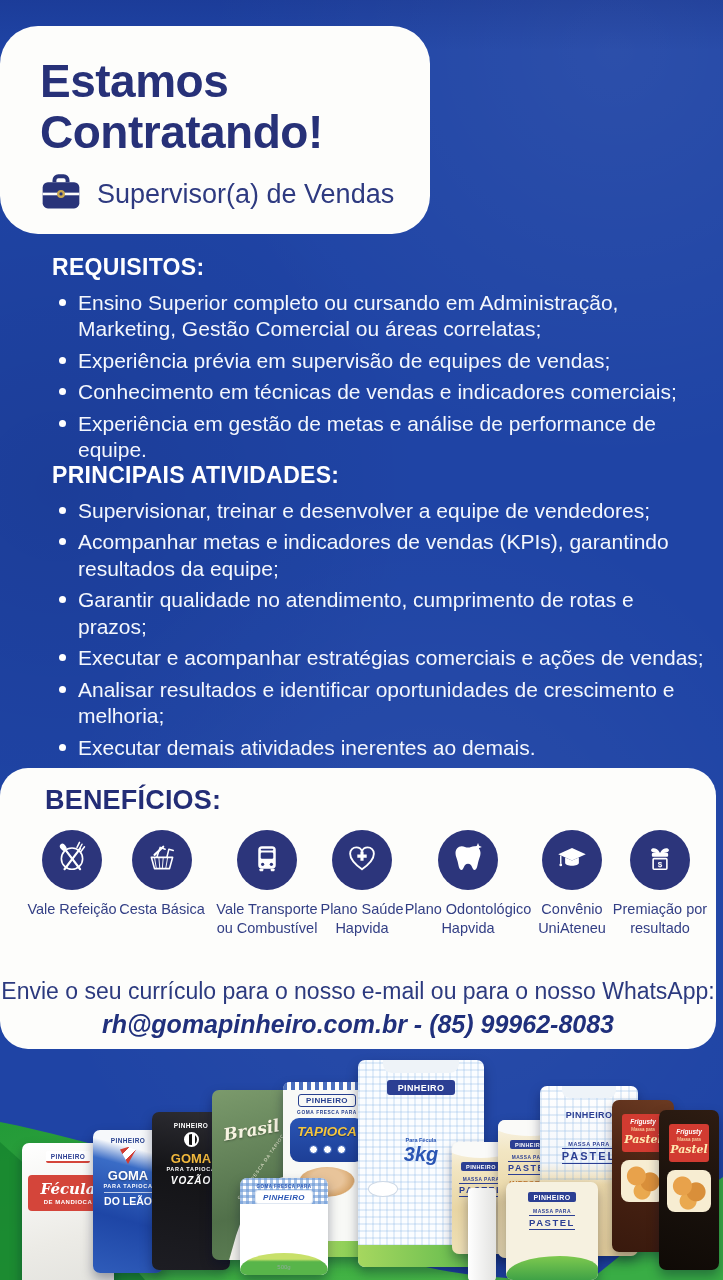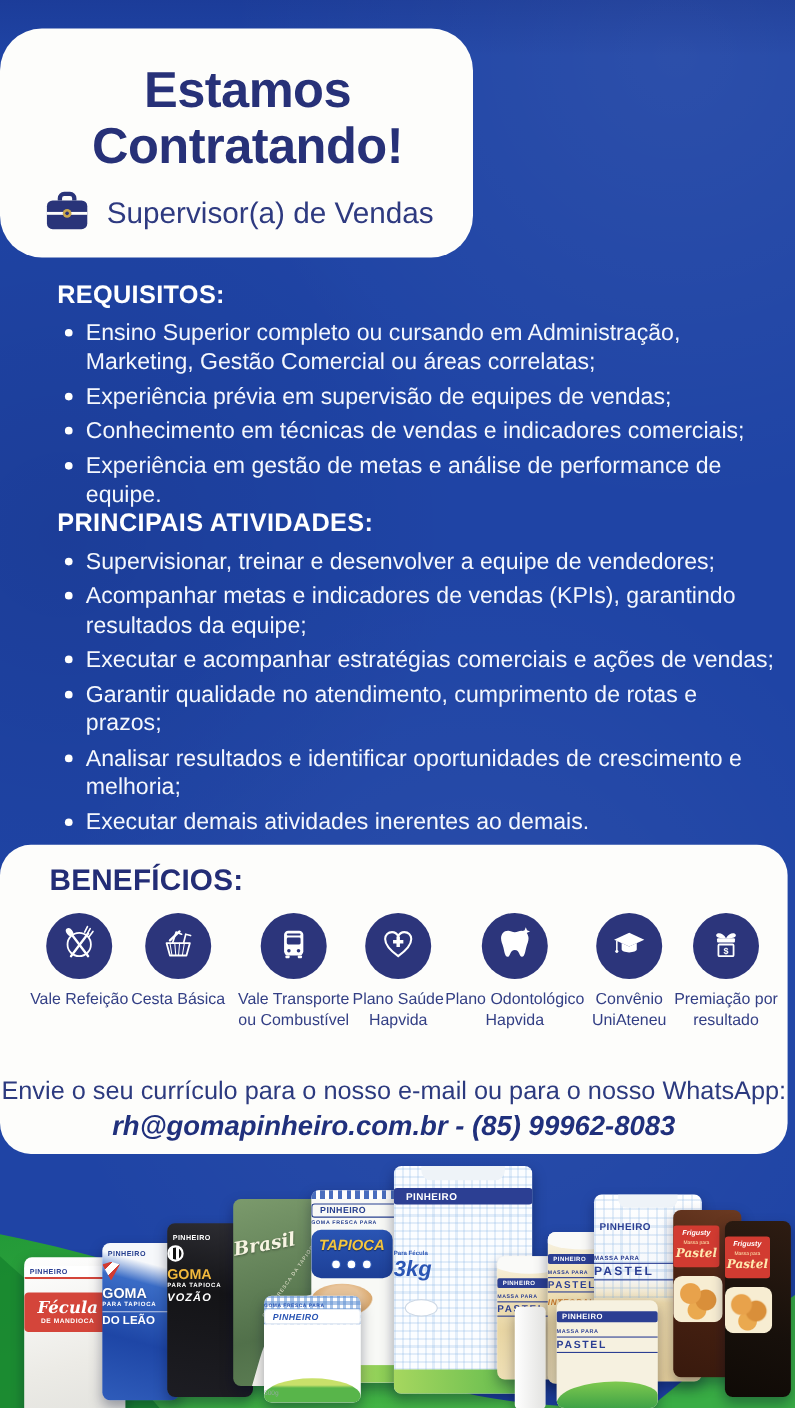--- a/index.html
+++ b/index.html
@@ -16,21 +16,21 @@
       radial-gradient(circle at 60% 70%, rgba(255,255,255,.05), transparent 40%);
   }
 
   
   .top-card {
     position:absolute; left:0; top:26px; width:430px; height:208px;
     background:#fdfdfb; border-radius:38px;
     padding:30px 20px 0 40px;
   }
   .hero-title { color:#273178; font-size:46px; font-weight:800; line-height:1.1; letter-spacing:-0.5px; }
-  .hero-title span { display:block;text-align:center; }
+  .hero-title span { display:block; }
   .role-row { display:flex; align-items:center; gap:15px; margin-top:16px; }
   .role-row .role-text { color:#2e3a80; font-size:27px; }
 
   
   .section { position:absolute; left:52px; width:652px; color:#fff; }
   .section h2 { font-size:23px; font-weight:800; letter-spacing:.3px; color:#fff; }
   .section ul { list-style:none; margin-top:9px; }
   .section li {
     position:relative; padding-left:26px; font-size:21px; line-height:1.26;
     color:#f4f7fd; margin-bottom:5px;
@@ -71,21 +71,21 @@
   .contact { position:absolute; left:0; top:210px; width:100%; text-align:center; }
   .contact .c1 { font-size:23px; color:#2c3a7f; }
   .contact .c2 { font-size:25px; font-weight:800; font-style:italic; color:#20307c; margin-top:5px; }
 
   
   .green-wave { position:absolute; left:0; top:1052px; width:723px; height:228px; z-index:1; }
 
   .bag {
     position:absolute; z-index:2; border-radius:7px; overflow:hidden;
     box-shadow:0 6px 12px rgba(0,10,40,.35);
-    display:flex; flex-direction:column; 
+    display:flex; flex-direction:column; align-items:center;
   }
   .chip {
     background:#2c3f93; color:#fff; font-size:6.5px; font-weight:bold;
     padding:1.5px 5px; border-radius:2px; margin-top:8px; letter-spacing:.4px; z-index:2;
   }
   .chip:empty { display:none; }
   .wt { margin-top:auto; margin-bottom:5px; font-size:6px; color:#888; opacity:.85; z-index:2; }
 
   .p1 { left:22px; top:1143px; width:92px; height:172px;
         background:linear-gradient(165deg,#ffffff,#ecebe6 55%,#dededa); }
@@ -248,22 +248,22 @@
       <li>Conhecimento em técnicas de vendas e indicadores comerciais;</li>
       <li>Experiência em gestão de metas e análise de performance de equipe.</li>
     </ul>
   </div>
 
   <div class="section sec-atividades">
     <h2>PRINCIPAIS ATIVIDADES:</h2>
     <ul>
       <li>Supervisionar, treinar e desenvolver a equipe de vendedores;</li>
       <li>Acompanhar metas e indicadores de vendas (KPIs), garantindo resultados da equipe;</li>
+      <li>Garantir qualidade no atendimento, cumprimento de rotas e prazos;</li>
       <li>Executar e acompanhar estratégias comerciais e ações de vendas;</li>
-      <li>Garantir qualidade no atendimento, cumprimento de rotas e prazos;</li>
       <li>Analisar resultados e identificar oportunidades de crescimento e melhoria;</li>
       <li>Executar demais atividades inerentes ao demais.</li>
     </ul>
   </div>
 
   <div class="benefits-card">
     <h2>BENEFÍCIOS:</h2>
 
     <div class="benefit">
       <div class="circle">

